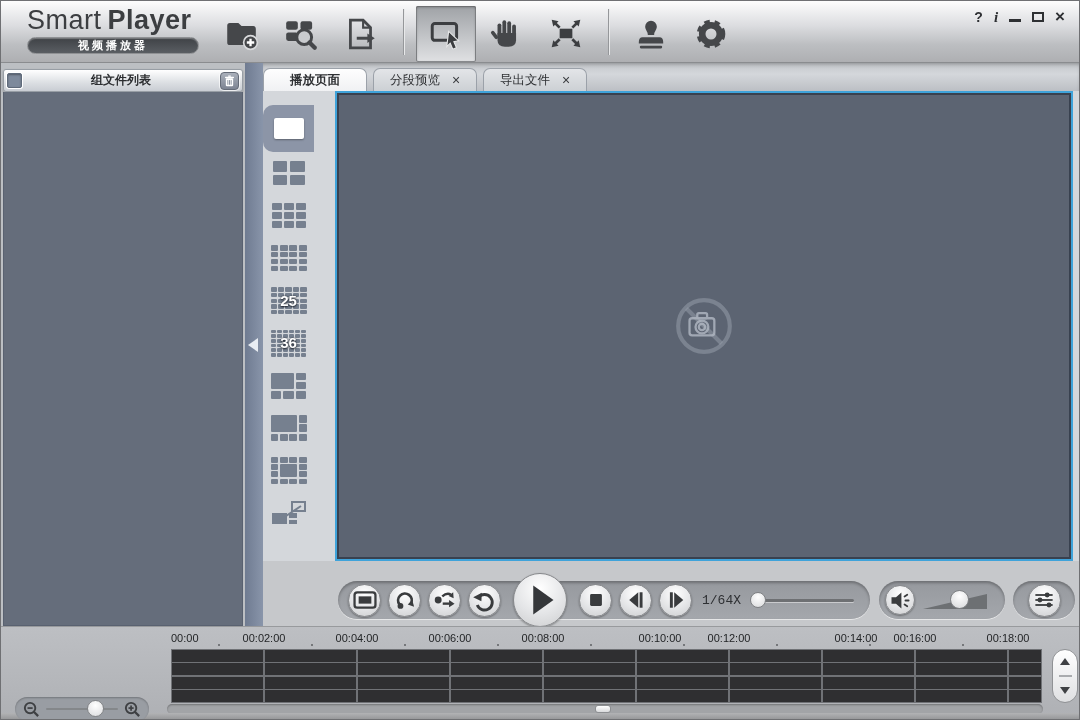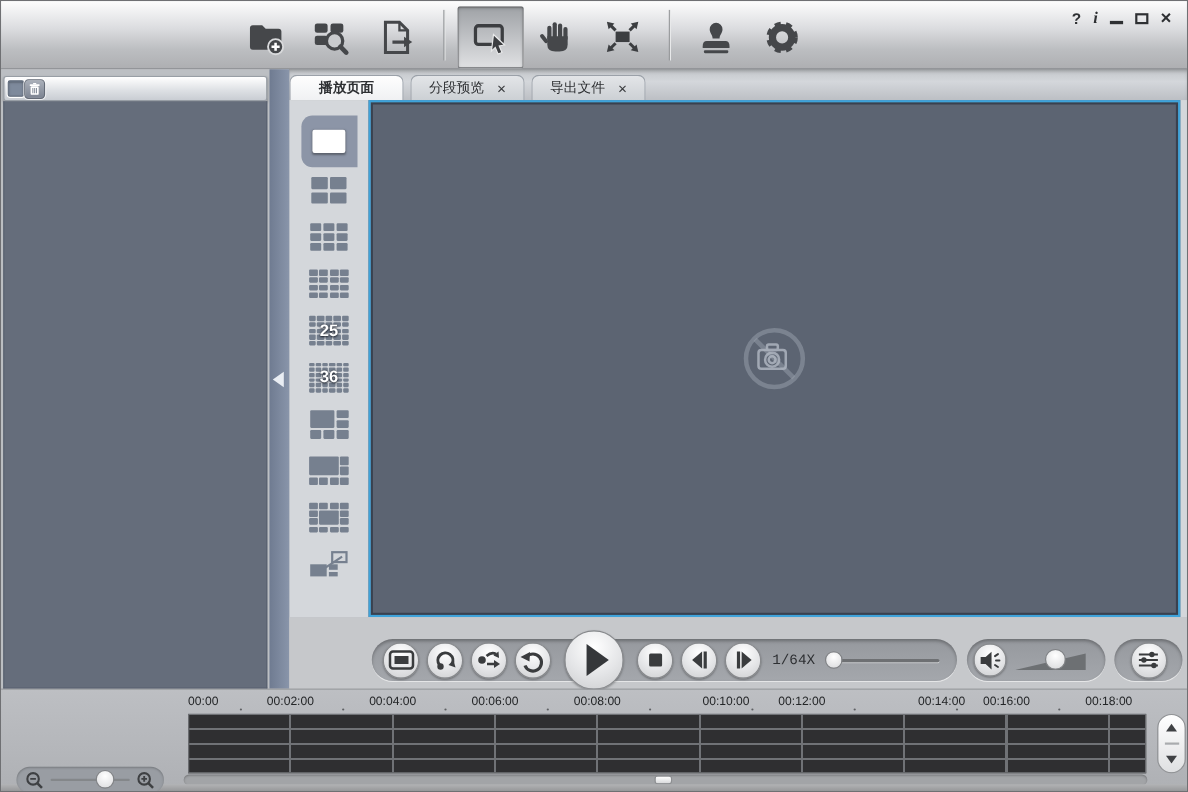--- a/index.html
+++ b/index.html
@@ -53,21 +53,21 @@
     background:linear-gradient(#c3c6ca,#d4d7db 40%,#bcbfc4);
     box-shadow:inset 0 3px 4px -2px rgba(0,0,0,.3);}
   .tab{height:23px;border:1px solid #9ba1a9;border-bottom:none;border-radius:7px 7px 0 0;
     display:flex;align-items:center;justify-content:center;gap:12px;
     font-size:12.5px;color:#2e3033;padding:0 14px;min-width:104px;margin-right:6px;}
   .tab.active{background:linear-gradient(#fefefe,#f0f1f3);font-weight:bold;}
   .tab.inactive{background:linear-gradient(#e3e5e8,#ccd0d4);}
   .tab-close{font-size:14px;color:#3a3c3f;font-weight:normal;line-height:10px;}
 
   .content-row{flex:1;display:flex;background:#d4d7db;}
-  .layout-col{width:72px;flex:none;padding-top:14px;display:flex;flex-direction:column;align-items:center;}
+  .layout-col{width:72px;flex:none;padding-top:14px;display:flex;flex-direction:column;align-items:flex-start;}
   .layout-item{width:51px;height:42.5px;display:flex;align-items:center;justify-content:center;flex:none;position:relative;}
   .layout-item.selected{height:47px;background:#8c95a7;border-radius:10px 0 0 10px;}
   .cell-single{width:30px;height:21px;background:#fff;border-radius:2px;box-shadow:0 1px 2px rgba(0,0,0,.35);}
   .gi{display:grid;}
   .gi i{background:#76808f;border-radius:1px;}
   .g4{width:32px;height:24px;grid-template-columns:1fr 1fr;grid-template-rows:1fr 1fr;gap:2.5px;}
   .g9{width:34px;height:25px;grid-template-columns:repeat(3,1fr);grid-template-rows:repeat(3,1fr);gap:2px;}
   .g16{width:36px;height:26px;grid-template-columns:repeat(4,1fr);grid-template-rows:repeat(4,1fr);gap:1.6px;}
   .g25{width:36px;height:27px;grid-template-columns:repeat(5,1fr);grid-template-rows:repeat(5,1fr);gap:1.2px;}
   .g36{width:36px;height:27px;grid-template-columns:repeat(6,1fr);grid-template-rows:repeat(6,1fr);gap:1px;}
@@ -140,20 +140,26 @@
   .zoom-groove{position:absolute;left:2px;right:2px;top:9px;height:2px;background:#84878a;border-radius:1px;}
   .zoom-knob{position:absolute;left:56%;top:1px;width:17px;height:17px;border-radius:50%;
     background:radial-gradient(circle at 50% 30%,#fff,#dadbdd);border:1px solid #828487;}
 </style>
 </head>
 <body>
 
 <div class="window">
 
   <div class="titlebar">
+    <div class="logo">
+      <div class="brand">
+        <span class="b1">Smart</span><span class="b2">Player</span>
+      </div>
+      <div class="brand-pill">视频播放器</div>
+    </div>
 
     <div class="toolbar">
       <div class="tool">
         <svg width="36" height="36" viewBox="0 0 34 34">
           <path d="M4 9 q0-2.5 2.5-2.5 h8 l3 3 h11 q2.5 0 2.5 2.5 v13 q0 2.5-2.5 2.5 h-22 q-2.5 0-2.5-2.5 z" fill="#45474a"></path>
           <circle cx="26" cy="25" r="6.5" fill="#45474a" stroke="#d9dadc" stroke-width="1.6"></circle>
           <path d="M26 21.5 v7 M22.5 25 h7" stroke="#fff" stroke-width="2.2" fill="none"></path>
         </svg>
       </div>
       <div class="tool">
@@ -230,20 +236,21 @@
       <span class="wc-max"></span>
       <span class="wc-close">×</span>
     </div>
   </div>
 
   <div class="body-row">
 
     <div class="sidebar">
       <div class="sidebar-header">
         <span class="sb-check"></span>
+        <span class="sb-title">组文件列表</span>
         <span class="trash-btn">
           <svg width="11" height="12" viewBox="0 0 12 13">
             <rect x="2" y="3.6" width="8" height="8.6" rx="1.2" fill="#fff"></rect>
             <rect x="1" y="1.8" width="10" height="1.7" rx="0.8" fill="#fff"></rect>
             <rect x="4.3" y="0.4" width="3.4" height="1.4" rx="0.7" fill="#fff"></rect>
             <g stroke="#848c99" stroke-width="1">
               <line x1="4.2" y1="5.5" x2="4.2" y2="10.6"></line>
               <line x1="6" y1="5.5" x2="6" y2="10.6"></line>
               <line x1="7.8" y1="5.5" x2="7.8" y2="10.6"></line>
             </g>

